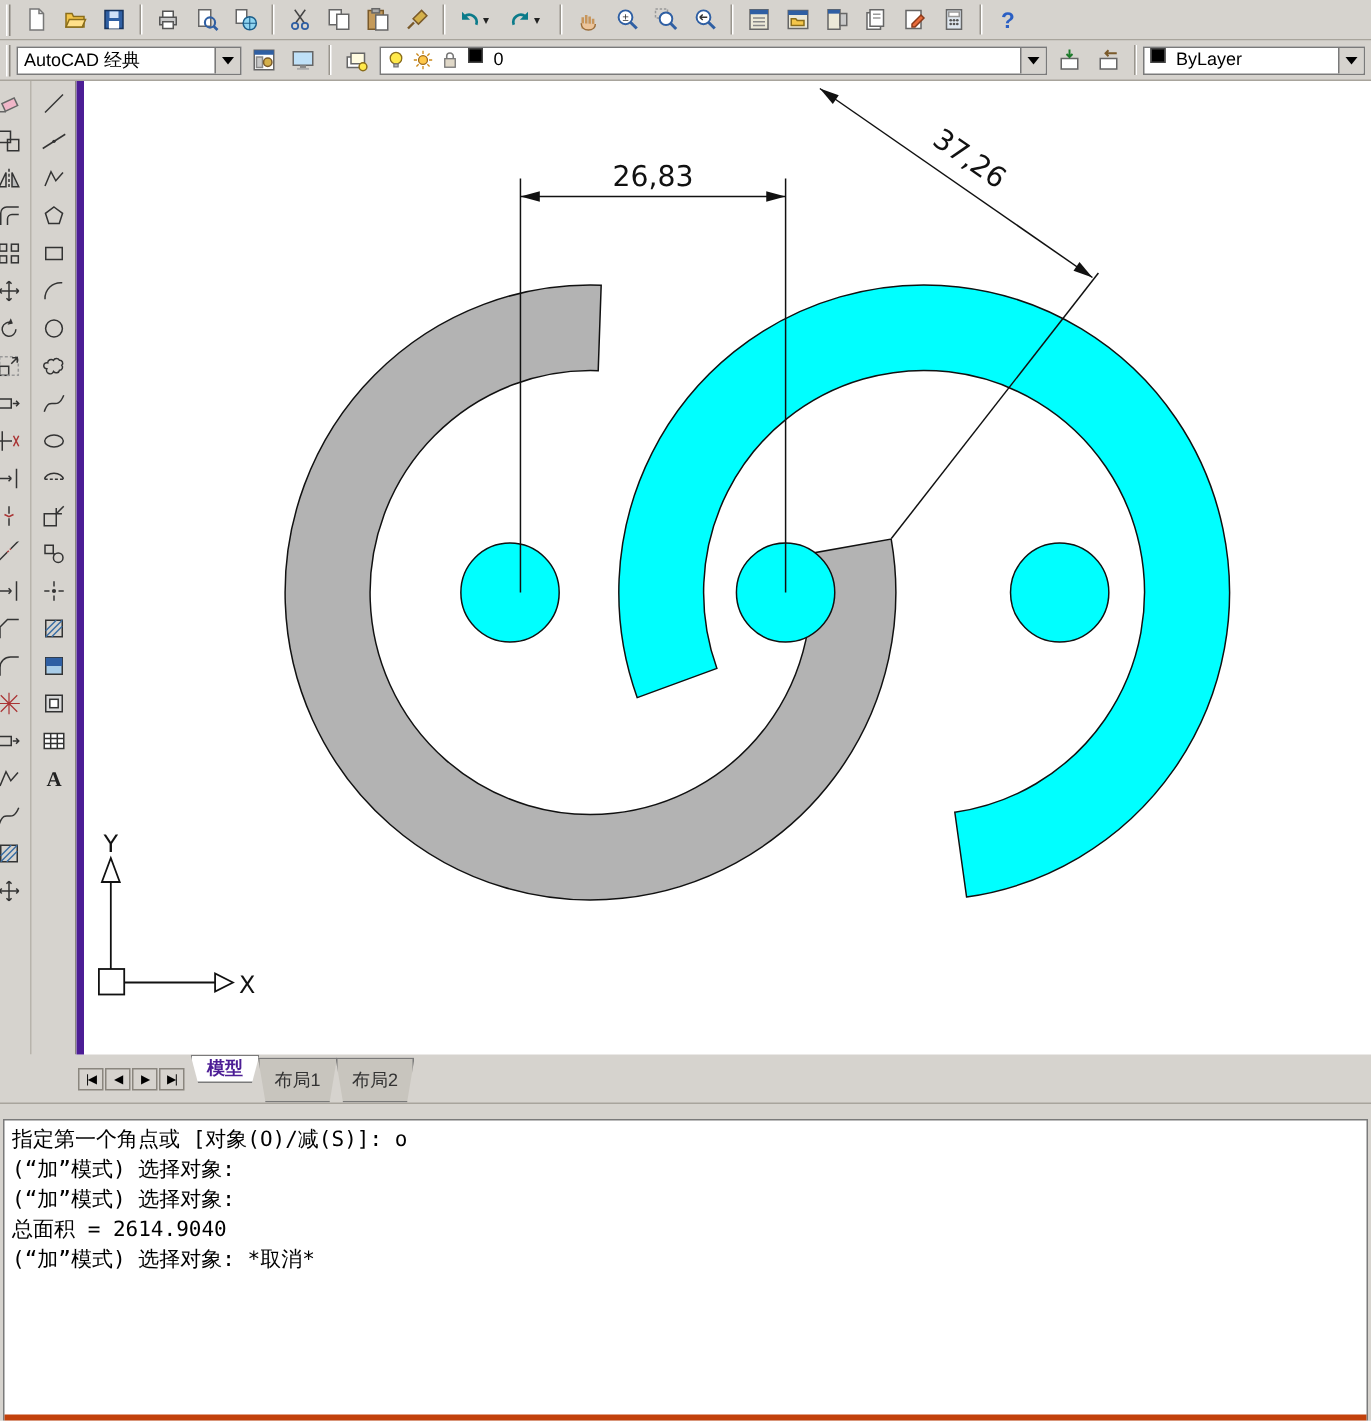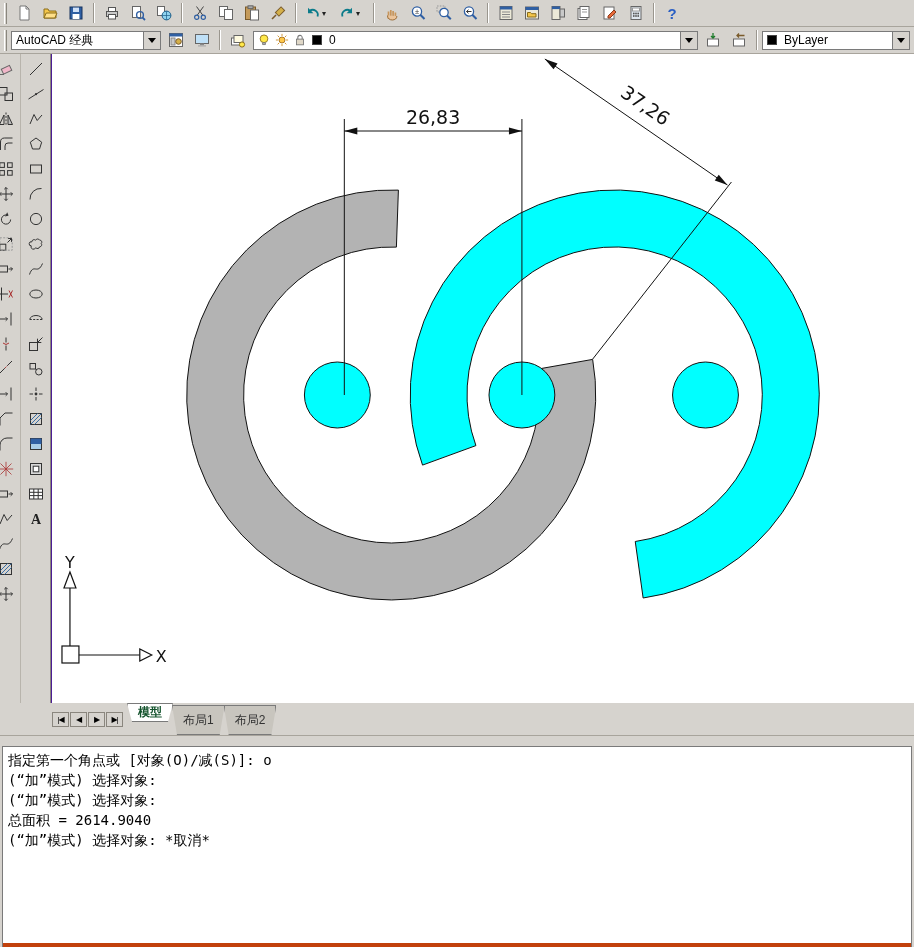--- a/index.html
+++ b/index.html
@@ -12,51 +12,51 @@
     background:#d6d3ce;border-bottom:1px solid #a8a49c}
   .tbtn{width:26px;height:24px;display:inline-flex;align-items:center;justify-content:center;
     border:1px solid transparent;flex:0 0 auto}
   .tbtn svg{width:16px;height:16px;display:block}
   .tbtn.wide{width:34px;justify-content:flex-start;padding-left:3px}
   .dd{font-size:8px;color:#222;margin-left:1px}
   .sep{width:2px;height:20px;border-left:1px solid #9a968e;border-right:1px solid #fff;margin:0 4px;flex:0 0 auto}
   .grip{width:3px;height:21px;border-left:1px solid #fff;border-right:1px solid #8a867e;margin:0 4px 0 2px;flex:0 0 auto}
 
   
-  .combo{height:19px;background:#fff;border:1px solid #7a7a7a;display:flex;align-items:center;flex:0 0 auto}
+  .combo{height:19px;background:#fff;border:1px solid #7a7a7a;display:flex;flex:0 0 auto}
   .combo .val{padding:0 4px;flex:1;white-space:nowrap;overflow:hidden}
   .cbtn{width:17px;height:100%;background:#d6d3ce;border-left:1px solid #7a7a7a;
     display:flex;align-items:center;justify-content:center}
   .arr{width:0;height:0;border-left:4px solid transparent;border-right:4px solid transparent;border-top:5px solid #000}
   .licon{width:16px;height:16px;display:inline-flex;align-items:center;justify-content:center;margin-left:2px}
   .licon svg{width:14px;height:14px}
   .swatch{width:10px;height:10px;background:#000;border:1px solid #444;display:inline-block;margin:0 3px 0 4px;flex:0 0 auto}
 
   
   #main{flex:0 0 649px;height:649px;display:flex}
   #left-strip{flex:0 0 50px;display:flex;background:#d6d3ce;border-right:1px solid #8a867e}
   #modify-col{width:21px;overflow:hidden;display:flex;flex-direction:column;align-items:flex-start;
     padding-top:2px;border-right:1px solid #b8b4ac}
   #modify-col .tbtn{margin-left:-7px;height:25px}
   #draw-col{width:29px;display:flex;flex-direction:column;align-items:center;padding-top:2px}
   #draw-col .tbtn{height:25px}
-  #canvas{flex:1;background:#fff;position:relative;border-left:1px solid #4c1d95}
+  #canvas{flex:1;background:#fff;position:relative;border-left:5px solid #4c1d95}
   #draw-svg{display:block;width:100%;height:100%}
   #draw-svg text{font-family:"DejaVu Sans",sans-serif}
 
   
   #tabbar{flex:0 0 19px;display:flex;align-items:center;background:#d6d3ce;padding-left:52px;
     border-bottom:1px solid #a8a49c}
   .tnav{width:17px;height:15px;border:1px solid #8a867e;background:#d6d3ce;margin-right:1px;
     display:inline-flex;align-items:center;justify-content:center;font-size:8px;letter-spacing:-1px}
   #tab-list{display:flex;margin-left:4px;height:100%}
   .tab{padding:0 10px;display:inline-flex;align-items:center;border:1px solid #7a7a7a;margin-left:-1px;
     background:#c8c5be;color:#333;height:30px;margin-top:2px;
     clip-path:polygon(0 0,100% 0,calc(100% - 5px) 100%,5px 100%)}
-  .tab.active{background:#fff;font-weight:bold;color:#14532d;height:19px;margin-top:0}
+  .tab.active{background:#fff;font-weight:bold;color:#4c1d95;height:19px;margin-top:0}
 
   #splitter{flex:0 0 10px;background:#d6d3ce}
 
   
   #cmdwin{flex:0 0 204px;margin:0 2px;background:#fff;border:1px solid #7a7a7a;
     display:flex;flex-direction:column;font-family:"DejaVu Sans Mono",monospace;font-size:14px}
   #cmd-history{flex:1;padding:3px 5px;overflow:hidden;border-bottom:6px solid #c2410c}
   .cmd-line{height:20px;line-height:20px;white-space:pre}
   #cmd-prompt{flex:0 0 30px;display:flex;align-items:center;padding:0 5px}
 

